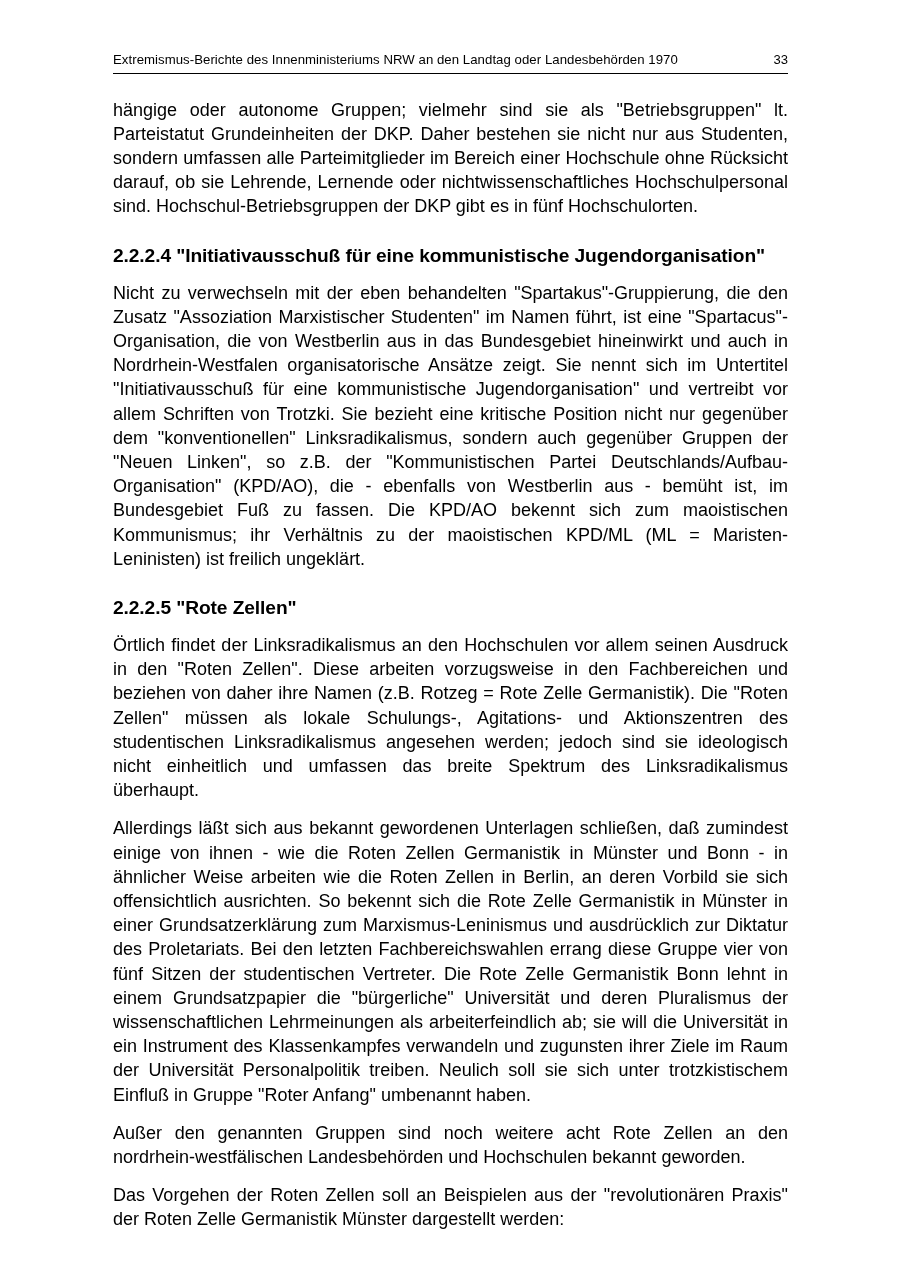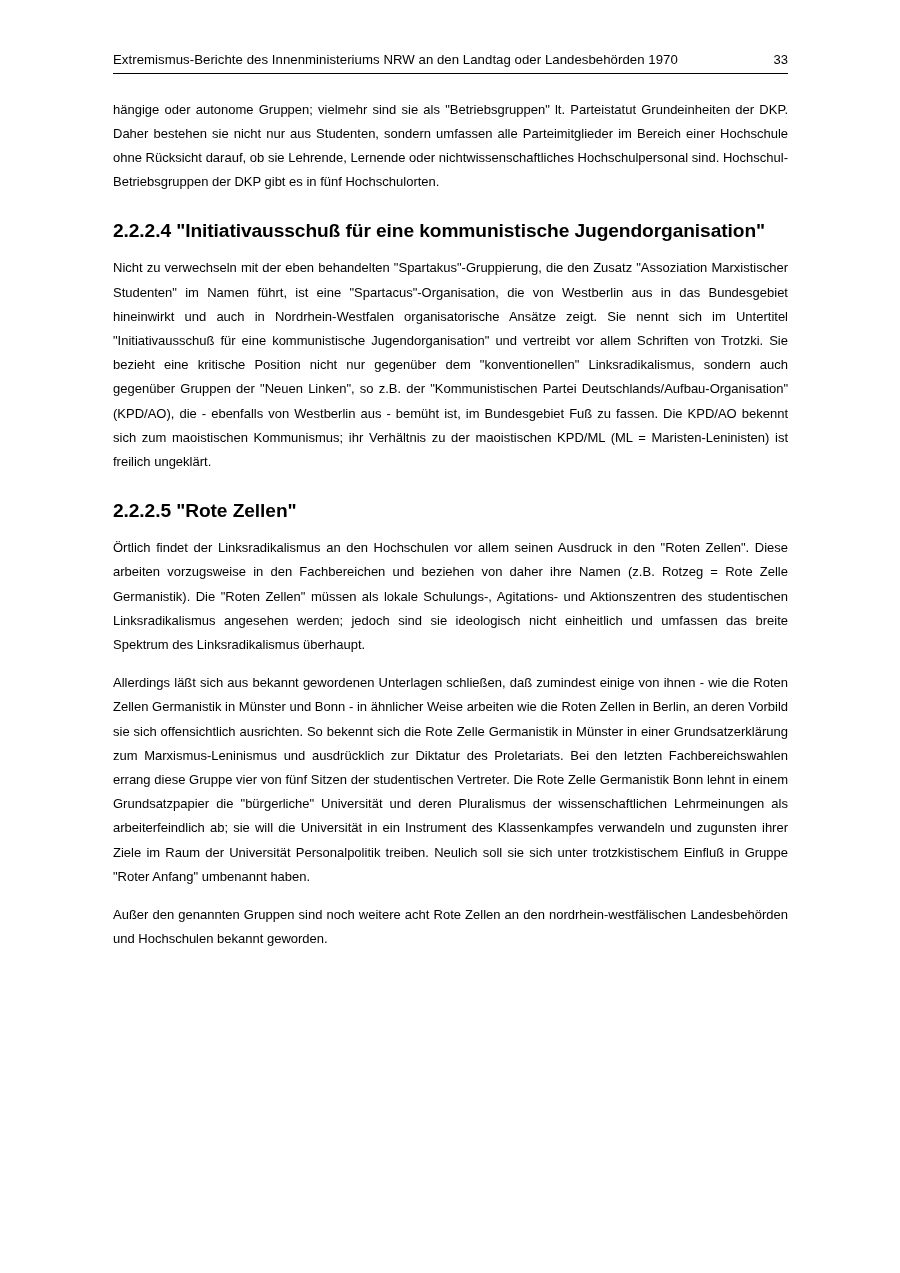--- a/index.html
+++ b/index.html
@@ -49,21 +49,21 @@
     font-size: 13px;
     padding-left: 18px;
   }
 
   
   .body-block {
     margin-top: 24px;
   }
   p.para {
     margin: 0 0 14px 0;
-    font-size: 13px;
+    font-size: 18px;
     line-height: 24.2px;
     text-align: justify;
     text-justify: inter-word;
     hyphens: manual;
     word-spacing: 0px;
   }
   p.para.tight {
     margin-bottom: 0;
   }
   h2.heading {
@@ -98,16 +98,17 @@
       <p class="para">Nicht zu verwechseln mit der eben behandelten "Spartakus"-Gruppierung, die den Zusatz "Assoziation Marxistischer Studenten" im Namen führt, ist eine "Spartacus"-Organisation, die von Westberlin aus in das Bundesgebiet hineinwirkt und auch in Nordrhein-Westfalen organisatorische Ansätze zeigt. Sie nennt sich im Untertitel "Initiativausschuß für eine kommunistische Jugendorganisation" und vertreibt vor allem Schriften von Trotzki. Sie bezieht eine kritische Position nicht nur gegenüber dem "konventionellen" Linksradikalismus, sondern auch gegenüber Gruppen der "Neuen Linken", so z.B. der "Kommunistischen Partei Deutschlands/Aufbau-Organisation" (KPD/AO), die - ebenfalls von Westberlin aus - bemüht ist, im Bundesgebiet Fuß zu fassen. Die KPD/AO bekennt sich zum maoistischen Kommunismus; ihr Verhältnis zu der maoistischen KPD/ML (ML = Maristen-Leninisten) ist freilich ungeklärt.</p>
 
       <h2 class="heading after-para">2.2.2.5 "Rote Zellen"</h2>
 
       <p class="para">Örtlich findet der Linksradikalismus an den Hochschulen vor allem seinen Ausdruck in den "Roten Zellen". Diese arbeiten vorzugsweise in den Fachbereichen und beziehen von daher ihre Namen (z.B. Rotzeg = Rote Zelle Germanistik). Die "Roten Zellen" müssen als lokale Schulungs-, Agitations- und Aktionszentren des studentischen Linksradikalismus angesehen werden; jedoch sind sie ideologisch nicht einheitlich und umfassen das breite Spektrum des Linksradikalismus überhaupt.</p>
 
       <p class="para">Allerdings läßt sich aus bekannt gewordenen Unterlagen schließen, daß zumindest einige von ihnen - wie die Roten Zellen Germanistik in Münster und Bonn - in ähnlicher Weise arbeiten wie die Roten Zellen in Berlin, an deren Vorbild sie sich offensichtlich ausrichten. So bekennt sich die Rote Zelle Germanistik in Münster in einer Grundsatzerklärung zum Marxismus-Leninismus und ausdrücklich zur Diktatur des Proletariats. Bei den letzten Fachbereichswahlen errang diese Gruppe vier von fünf Sitzen der studentischen Vertreter. Die Rote Zelle Germanistik Bonn lehnt in einem Grundsatzpapier die "bürgerliche" Universität und deren Pluralismus der wissenschaftlichen Lehrmeinungen als arbeiterfeindlich ab; sie will die Universität in ein Instrument des Klassenkampfes verwandeln und zugunsten ihrer Ziele im Raum der Universität Personalpolitik treiben. Neulich soll sie sich unter trotzkistischem Einfluß in Gruppe "Roter Anfang" umbenannt haben.</p>
 
       <p class="para">Außer den genannten Gruppen sind noch weitere acht Rote Zellen an den nordrhein-westfälischen Landesbehörden und Hochschulen bekannt geworden.</p>
 
+      <p class="para tight">Das Vorgehen der Roten Zellen soll an Beispielen aus der "revolutionären Praxis" der Roten Zelle Germanistik Münster dargestellt werden:</p>
 
     </div>
   </div>
 </div>
 
 </body></html>

